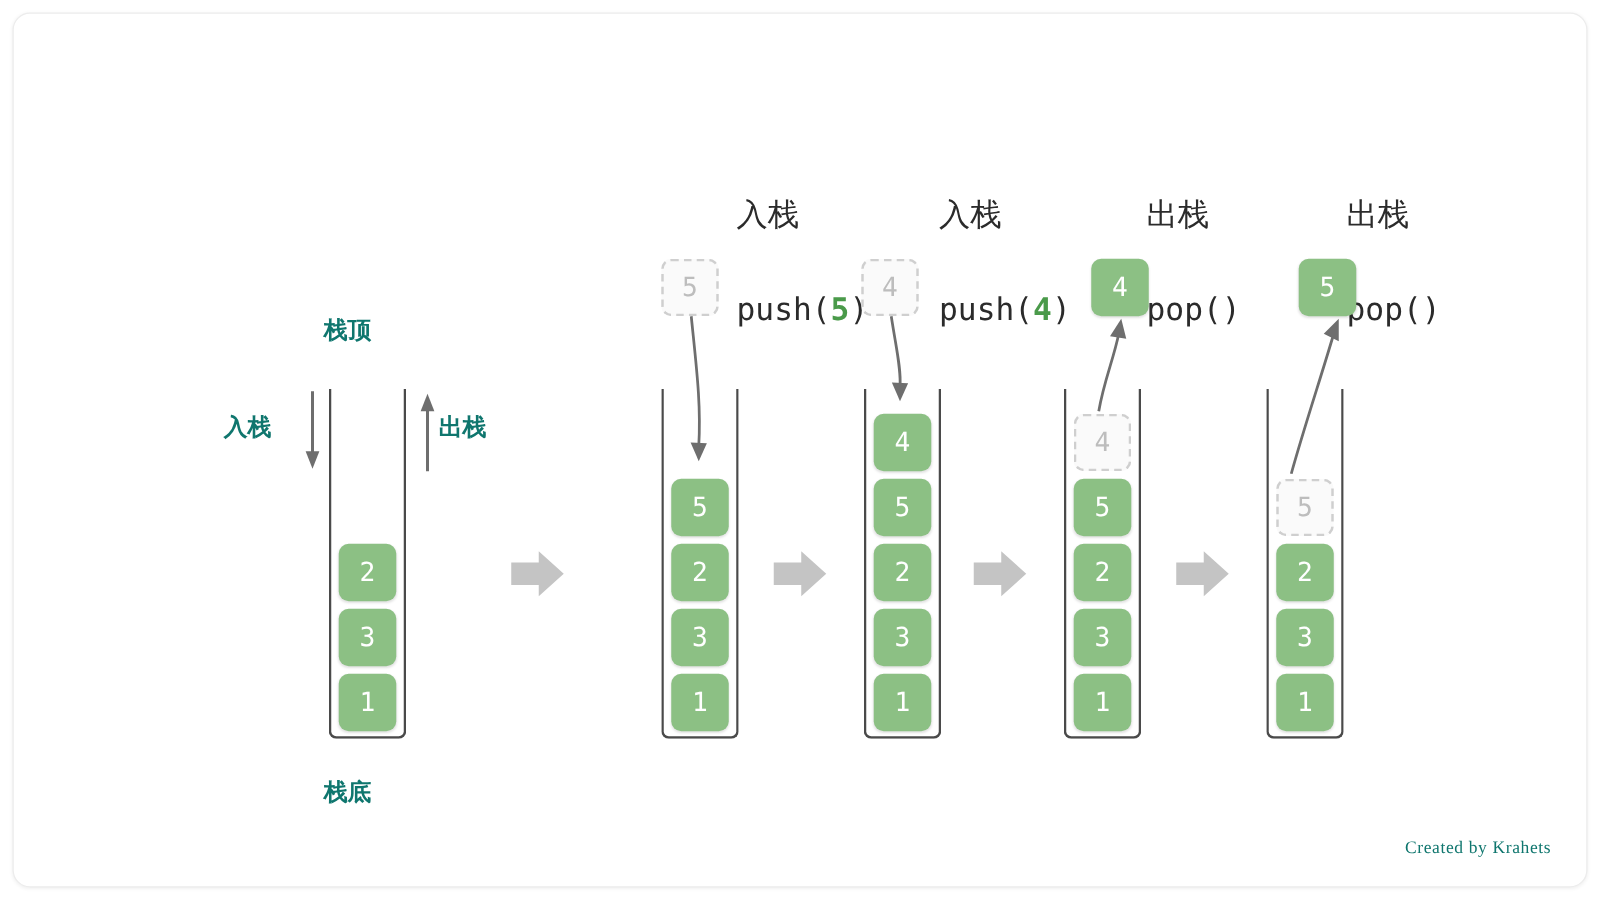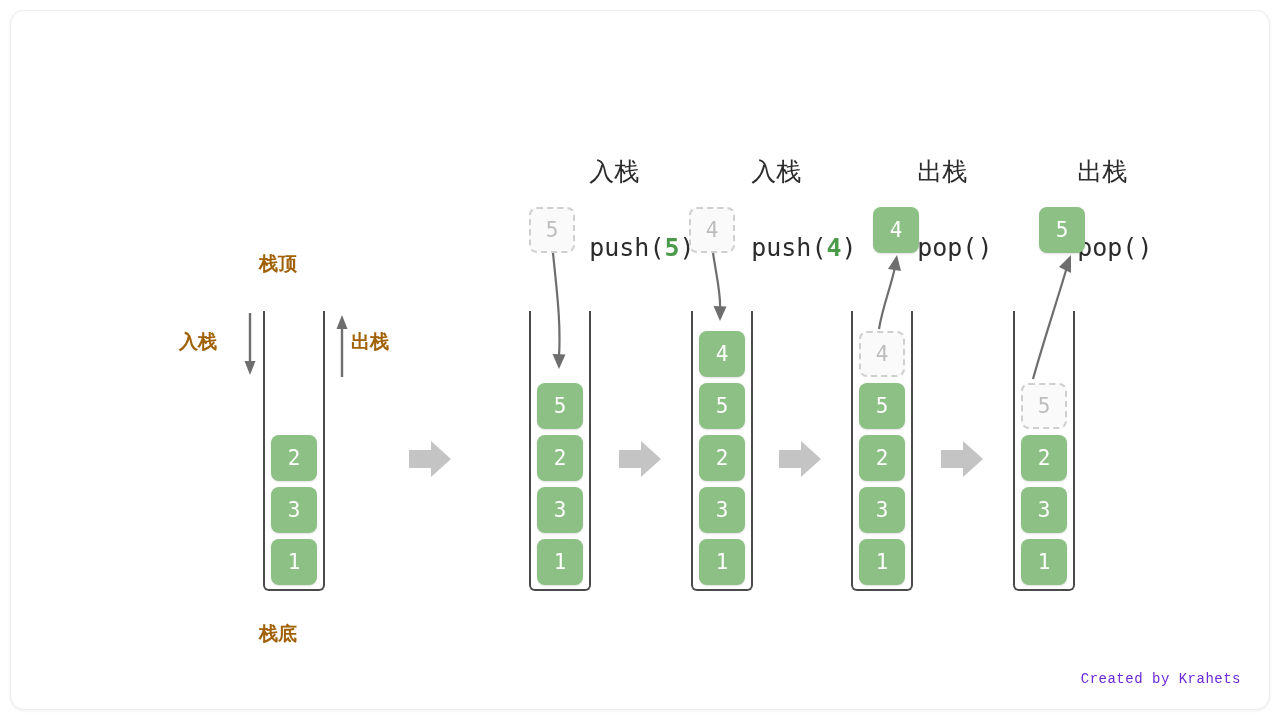--- a/index.html
+++ b/index.html
@@ -38,21 +38,21 @@
     font-family:"DejaVu Sans Mono","Liberation Mono",monospace;
     font-size:25px;line-height:38px;
     white-space:pre;
   }
   .op-caption .cn{font-family:"DejaVu Sans","Liberation Sans",sans-serif;font-size:25px;}
   .op-caption .num{color:#4a9a4a;font-weight:700;}
 
   
   .cn-label{
     font-family:"DejaVu Sans","Liberation Sans",sans-serif;
-    font-weight:700;font-size:19px;color:#a16207;white-space:nowrap;
+    font-weight:700;font-size:19px;color:#0f766e;white-space:nowrap;
   }
   .stack-box{
     position:absolute;
     width:62px;
     border-left:2px solid #4a4a4a;
     border-right:2px solid #4a4a4a;
     border-bottom:2px solid #4a4a4a;
     border-bottom-left-radius:6px;
     border-bottom-right-radius:6px;
     box-sizing:border-box;
@@ -71,22 +71,22 @@
     box-shadow:0 1px 2px rgba(0,0,0,0.12);
   }
   .cell.ghost{
     background:#fafafa;color:#bdbdbd;
     border:2px dashed #cfcfcf;box-sizing:border-box;
   }
 
   
   #footer{
     right:28px;bottom:22px;
-    font-family:Liberation Mono, monospace;
-    font-size:14px;color:#6d28d9;letter-spacing:0.5px;
+    font-family:Liberation Serif, serif;
+    font-size:14px;color:#0f766e;letter-spacing:0.5px;
   }
   svg{overflow:visible;}
 </style>
 </head>
 <body>
 
 <div id="card">
 
 
   <div class="abs" style="left:248px;top:240px;">

